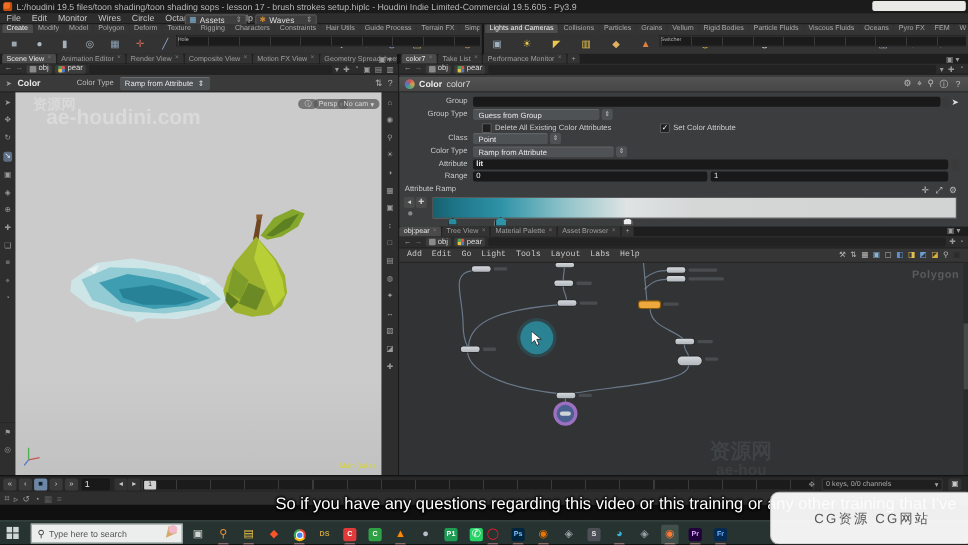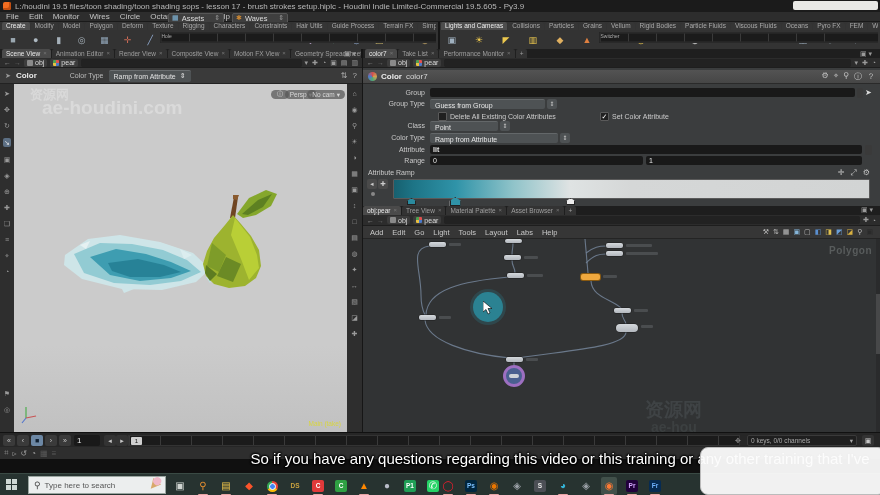--- a/index.html
+++ b/index.html
@@ -695,21 +695,21 @@
       <span class="chip">
           <i class="chipicon quad"></i>
           <span>pear</span>
         </span>
       <span class="pbfield"></span>
       <span class="pbi">✚</span>
       <span class="pbi">◔</span>
     </div>
 
     <div class="netmenu">
-      <span style="display:flex;gap:9px;">
+      <span style="display:flex;gap:9px;font-family:Liberation Mono, monospace;">
 
       <span class="mi">Add</span>
           <span class="mi">Edit</span>
           <span class="mi">Go</span>
           <span class="mi">Light</span>
           <span class="mi">Tools</span>
           <span class="mi">Layout</span>
           <span class="mi">Labs</span>
           <span class="mi">Help</span>
         </span>
@@ -805,20 +805,21 @@
       <span class="sg">↺</span>
       <span class="sg">◔</span>
       <span class="sg dim">▦</span>
       <span class="sg dim">≡</span>
     </div>
   <div class="botgap"></div>
 
   <div class="suben">So if you have any questions regarding this video or this training or any other training that I've</div>
 
   <div class="cgbox">
+    <span class="cg2">CG资源 CG网站</span>
   </div>
 
   <div class="taskbar">
     <span class="startbtn">
         <i></i>
         <i></i>
         <i></i>
         <i></i>
       </span>
     <div class="searchbox">

